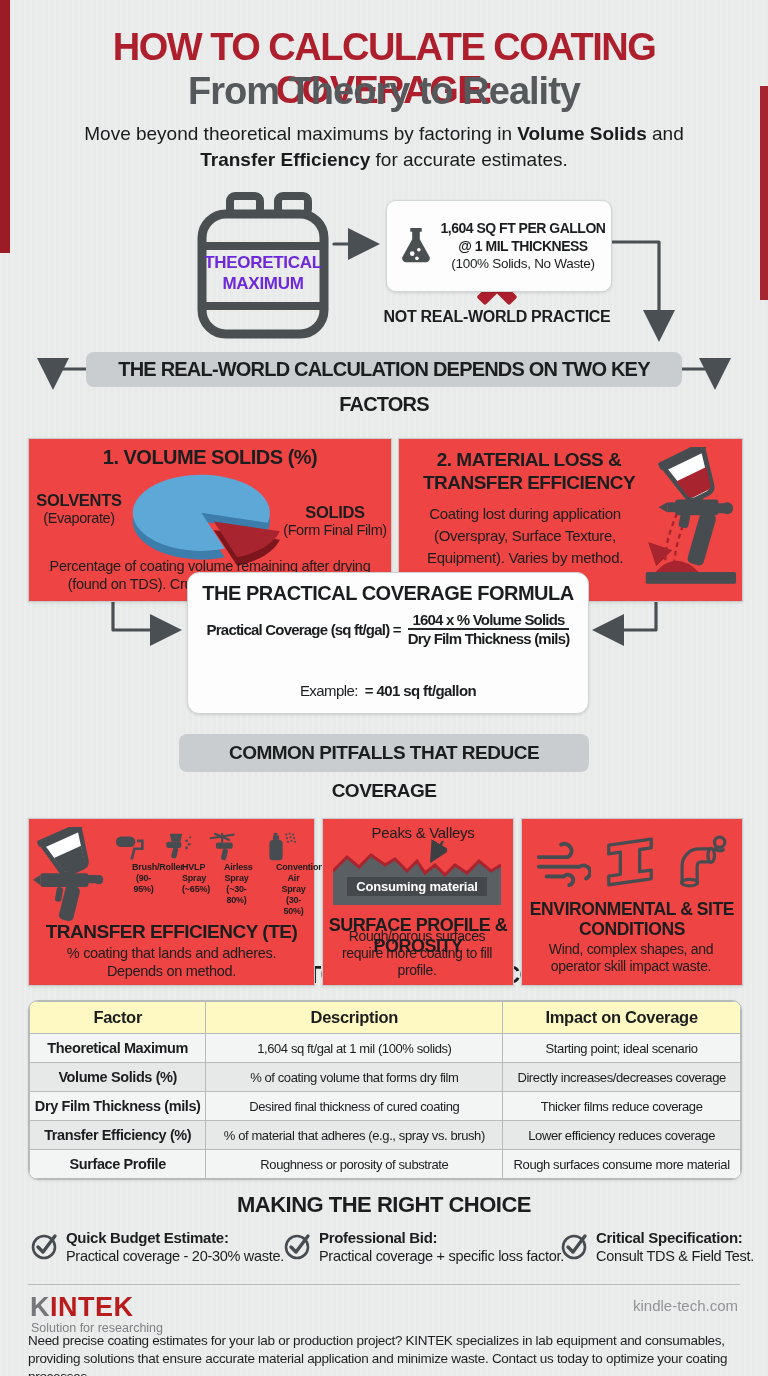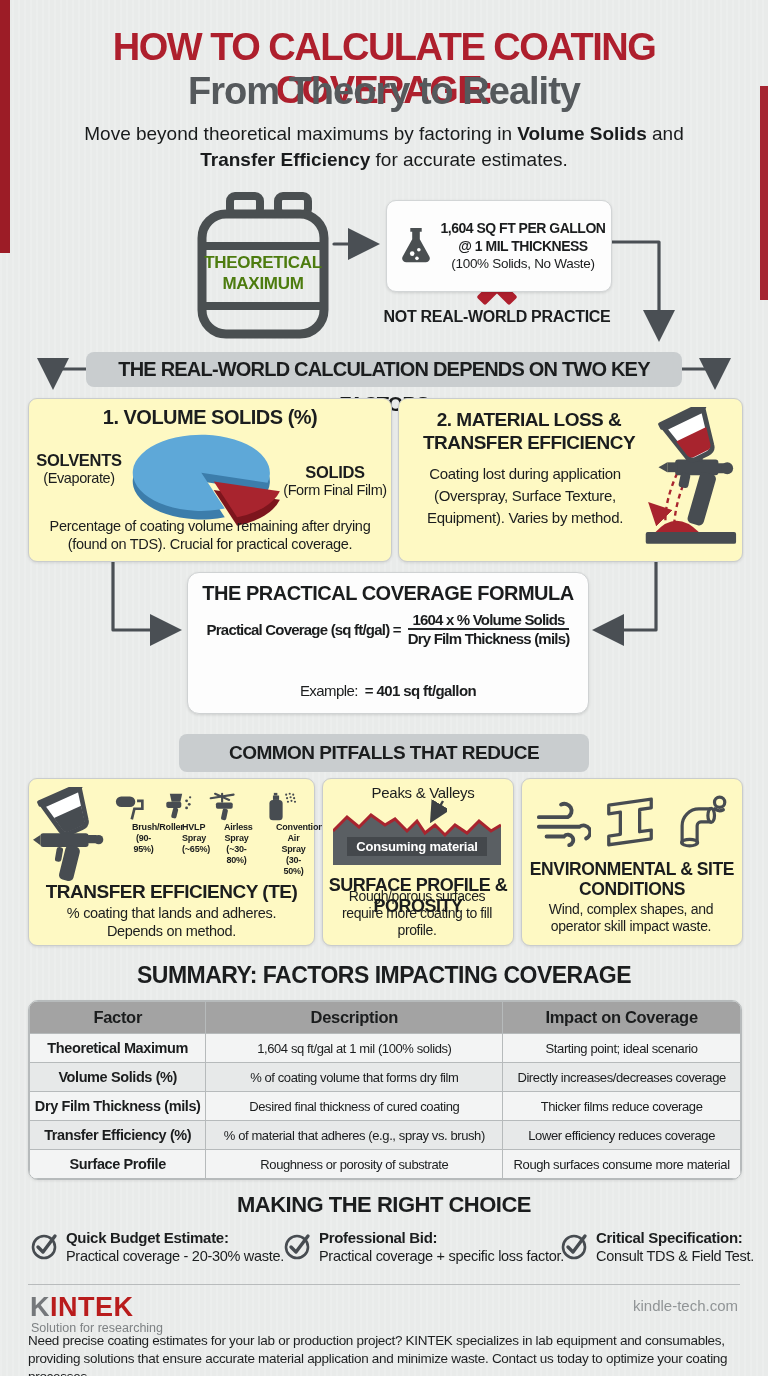--- a/index.html
+++ b/index.html
@@ -12,38 +12,38 @@
   .prelines{white-space:pre-line;}
   
   .strip-left{left:0;top:0;width:10px;height:253px;background:#9c1c26;}
   .strip-right{right:0;top:86px;width:8px;height:214px;background:#a52531;}
   
   .title1{left:0;top:26px;width:768px;font-size:38px;font-weight:bold;color:#ae1f2d;letter-spacing:-1.5px;}
   .title2{left:0;top:70px;width:768px;font-size:38px;font-weight:bold;color:#55595c;letter-spacing:-1px;}
   .subtitle{left:64px;top:121px;width:640px;font-size:19px;line-height:25.5px;color:#191b1c;}
   .subtitle b{font-weight:bold;}
   
-  .jug-label{left:196px;top:252px;width:134px;font-size:17px;font-weight:bold;line-height:21px;color:#4d7c0f;letter-spacing:-0.3px;}
+  .jug-label{left:196px;top:252px;width:134px;font-size:17px;font-weight:bold;line-height:21px;color:#6d28d9;letter-spacing:-0.3px;}
   .theory-box{left:386px;top:200px;width:224px;height:90px;background:#fdfdfd;border:1px solid #d2d5d6;
       border-radius:10px;box-shadow:0 1px 3px rgba(0,0,0,.12);display:flex;align-items:center;z-index:2;}
   .theory-text{flex:1;text-align:center;line-height:18px;}
   .tb1,.tb2{font-size:14px;font-weight:bold;letter-spacing:-0.5px;}
   .tb3{font-size:13.5px;letter-spacing:-0.3px;}
   .xmark{left:474px;top:262px;width:46px;height:46px;}
   .xmark span{position:absolute;left:0;top:17px;width:46px;height:12px;background:#ae1f2d;border-radius:2px;}
   .xmark span:nth-child(1){transform:rotate(45deg);}
   .xmark span:nth-child(2){transform:rotate(-45deg);}
   .not-real{left:357px;top:308px;width:280px;font-size:16px;font-weight:bold;letter-spacing:-0.3px;}
   
   .banner{background:#c9cdcf;border-radius:8px;font-weight:bold;color:#1b1d1e;z-index:2;}
   .banner1{left:86px;top:352px;width:596px;height:35px;line-height:35px;font-size:20px;letter-spacing:-0.8px;text-align:center;}
   .banner2{left:179px;top:734px;width:410px;height:38px;line-height:38px;font-size:19px;letter-spacing:-0.5px;text-align:center;}
   
-  .card{position:absolute;background:#fef9c3;border:1px solid #c9cccd;border-radius:9px;
-        box-shadow:0 1px 3px rgba(0,0,0,.10);z-index:2;}
+  .card{position:absolute;background:#ef4444;border:1px solid #c9cccd;border-radius:0;
+        box-shadow:0 1px 3px rgba(0,0,0,.10);z-index:2;margin-top:40px;}
   .card1{left:28px;top:398px;width:362px;height:162px;}
   .card2{left:398px;top:398px;width:343px;height:162px;}
   .f1-title{left:0;top:7px;width:100%;font-size:20px;font-weight:bold;letter-spacing:-0.5px;}
   .pie{left:84px;top:30px;width:190px;height:100px;}
   .lab-solvents{left:2px;top:52px;width:96px;text-align:center;}
   .lab-solids{left:252px;top:64px;width:108px;text-align:center;}
   .lab-b{font-size:16.5px;font-weight:bold;letter-spacing:-0.3px;}
   .lab-s{font-size:14.5px;letter-spacing:-0.4px;}
   .f1-caption{left:6px;bottom:8px;width:350px;font-size:14.5px;line-height:18px;letter-spacing:-0.3px;text-align:center;}
   .f2-title{left:0;top:9px;width:260px;font-size:19px;font-weight:bold;line-height:23px;letter-spacing:-0.5px;text-align:center;}
@@ -81,21 +81,21 @@
   .sp-text{left:4px;bottom:6px;width:180px;font-size:14px;line-height:17px;letter-spacing:-0.4px;text-align:center;}
   .env-icons{left:0;top:14px;width:100%;display:flex;justify-content:center;align-items:center;gap:8px;}
   .env-title{left:0;top:80px;width:100%;font-size:17.5px;font-weight:bold;line-height:20px;letter-spacing:-0.4px;}
   .env-text{left:8px;bottom:10px;width:202px;font-size:14px;line-height:17px;letter-spacing:-0.3px;text-align:center;}
   
   .sum-title{left:0;top:962px;width:768px;font-size:23px;font-weight:bold;letter-spacing:-0.5px;}
   .tblwrap{left:28px;top:1000px;width:712px;border-radius:10px;overflow:hidden;border:1px solid #b6babb;z-index:2;
       box-shadow:0 1px 3px rgba(0,0,0,.08);}
   table{border-collapse:collapse;width:712px;}
   th,td{border:1px solid #b6babb;text-align:center;padding:0;overflow:hidden;white-space:nowrap;}
-  th{background:#a3a3a3;height:31px;font-size:16.5px;letter-spacing:-0.3px;}
+  th{background:#fef9c3;height:31px;font-size:16.5px;letter-spacing:-0.3px;}
   td{height:28px;font-size:13px;letter-spacing:-0.4px;}
   td.fcell{font-weight:bold;font-size:14.5px;letter-spacing:-0.4px;}
   tr.odd td{background:#f3f4f4;} tr.even td{background:#e7e9e9;}
   .c1{width:176px;} .c2{width:298px;} .c3{width:238px;}
   
   .choice-title{left:0;top:1192px;width:768px;font-size:22px;font-weight:bold;letter-spacing:-0.5px;}
   .chk{width:30px;height:30px;}
   .choice-item{position:absolute;top:1228px;}
   .ci-head{font-size:15px;font-weight:bold;line-height:19px;letter-spacing:-0.3px;white-space:nowrap;}
   .ci-text{font-size:14.5px;line-height:19px;letter-spacing:-0.3px;white-space:nowrap;}

